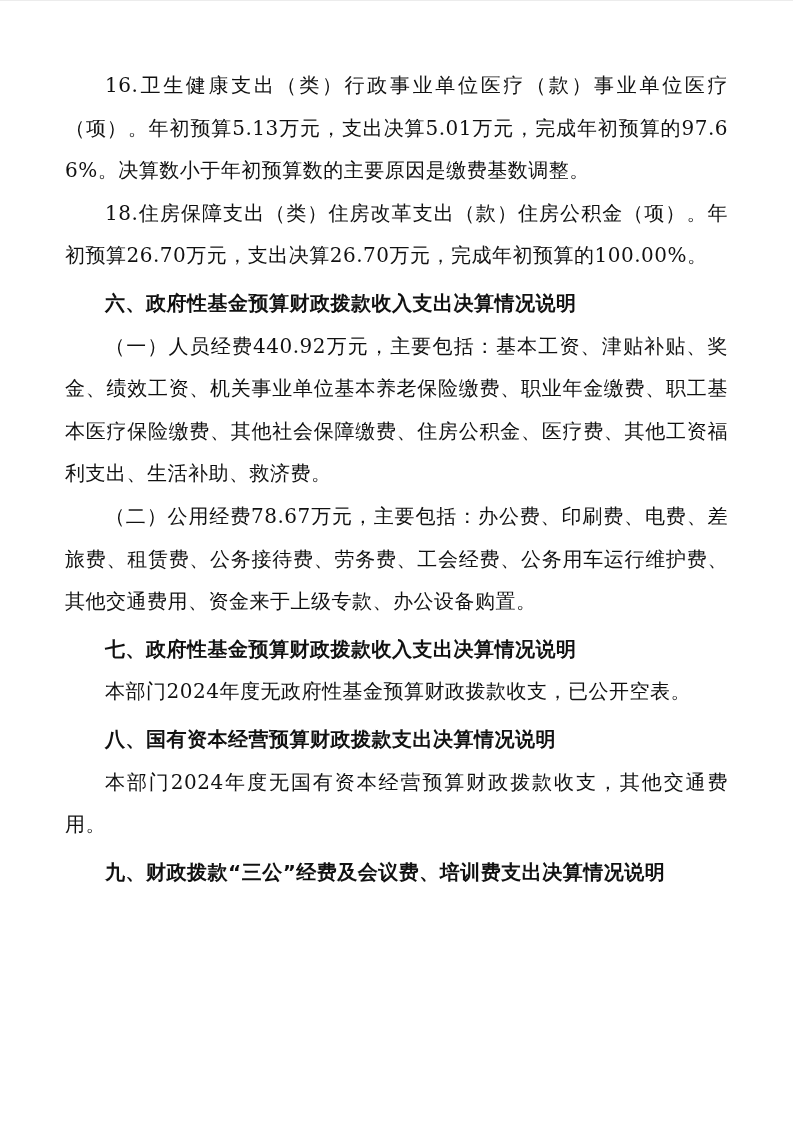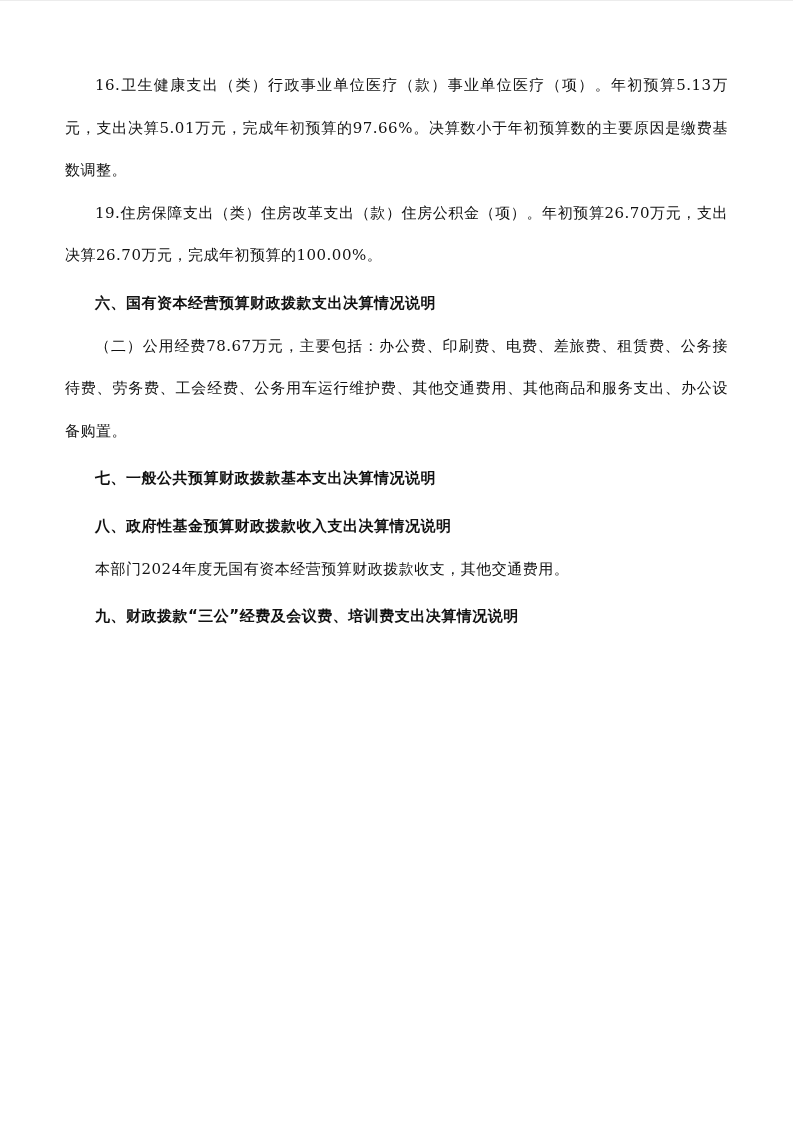--- a/index.html
+++ b/index.html
@@ -17,40 +17,42 @@
   .page {
     box-sizing: border-box;
     width: 793px;
     height: 1122px;
     padding: 63px 65px 0 65px;
     border-top: 1px solid #ececec;
     background: #ffffff;
   }
   .para {
     margin: 0;
-    font-size: 15px;
+    font-size: 20px;
     line-height: 42.6px;
     text-align: justify;
     text-indent: 2em;
     word-break: break-all;
     letter-spacing: 0.5px;
   }
   .heading {
     font-family: "DejaVu Sans", sans-serif;
     font-weight: bold;
     margin-top: 5px;
     letter-spacing: 0.5px;
   }
 </style>
 </head>
 <body>
 
 <div class="page">
   <p class="para">16.卫生健康支出（类）行政事业单位医疗（款）事业单位医疗（项）。年初预算5.13万元，支出决算5.01万元，完成年初预算的97.66%。决算数小于年初预算数的主要原因是缴费基数调整。</p>
-  <p class="para">19.住房保障支出（类）住房改革支出（款）住房公积金（项）。年初预算26.70万元，支出决算26.70万元，完成年初预算的100.00%。</p>
-  <p class="para heading">六、国有资本经营预算财政拨款支出决算情况说明</p>
-  <p class="para">（二）公用经费78.67万元，主要包括：办公费、印刷费、电费、差旅费、租赁费、公务接待费、劳务费、工会经费、公务用车运行维护费、其他交通费用、其他商品和服务支出、办公设备购置。</p>
-  <p class="para heading">七、一般公共预算财政拨款基本支出决算情况说明</p>
-  <p class="para heading">八、政府性基金预算财政拨款收入支出决算情况说明</p>
+  <p class="para">18.住房保障支出（类）住房改革支出（款）住房公积金（项）。年初预算26.70万元，支出决算26.70万元，完成年初预算的100.00%。</p>
+  <p class="para heading">六、政府性基金预算财政拨款收入支出决算情况说明</p>
+  <p class="para">（一）人员经费440.92万元，主要包括：基本工资、津贴补贴、奖金、绩效工资、机关事业单位基本养老保险缴费、职业年金缴费、职工基本医疗保险缴费、其他社会保障缴费、住房公积金、医疗费、其他工资福利支出、生活补助、救济费。</p>
+  <p class="para">（二）公用经费78.67万元，主要包括：办公费、印刷费、电费、差旅费、租赁费、公务接待费、劳务费、工会经费、公务用车运行维护费、其他交通费用、资金来于上级专款、办公设备购置。</p>
+  <p class="para heading">七、政府性基金预算财政拨款收入支出决算情况说明</p>
+  <p class="para">本部门2024年度无政府性基金预算财政拨款收支，已公开空表。</p>
+  <p class="para heading">八、国有资本经营预算财政拨款支出决算情况说明</p>
   <p class="para">本部门2024年度无国有资本经营预算财政拨款收支，其他交通费用。</p>
   <p class="para heading">九、财政拨款“三公”经费及会议费、培训费支出决算情况说明</p>
 
 </div>
 
 </body></html>

